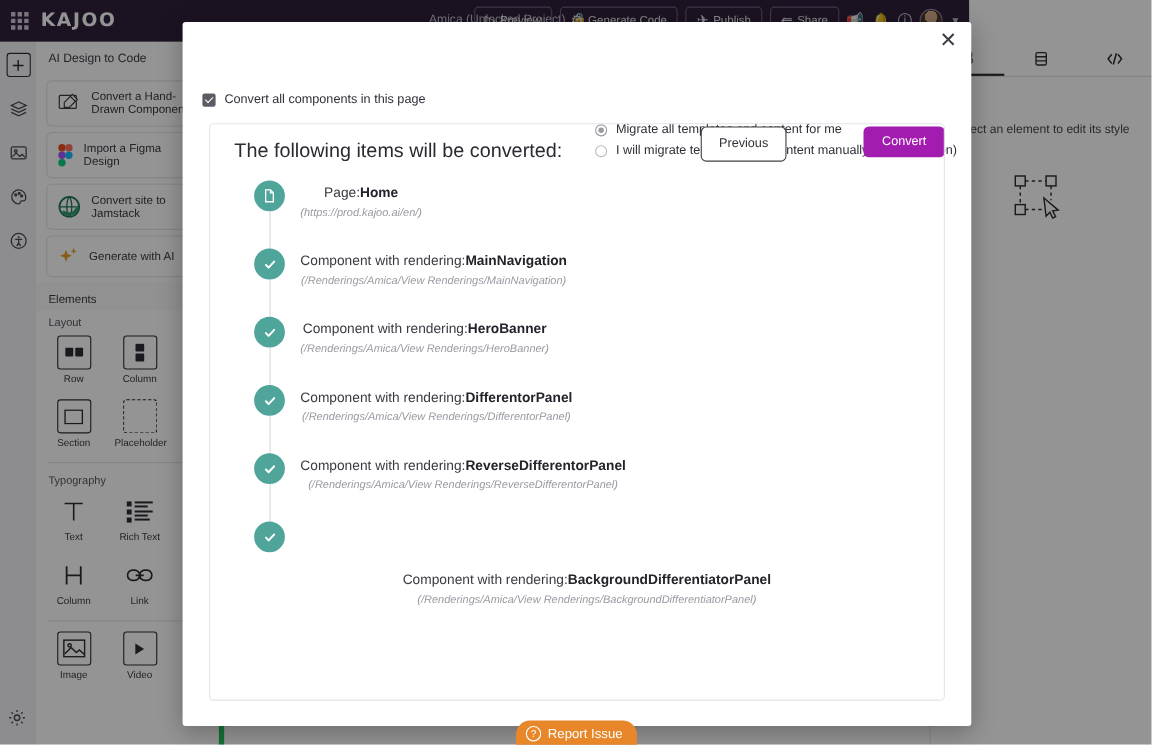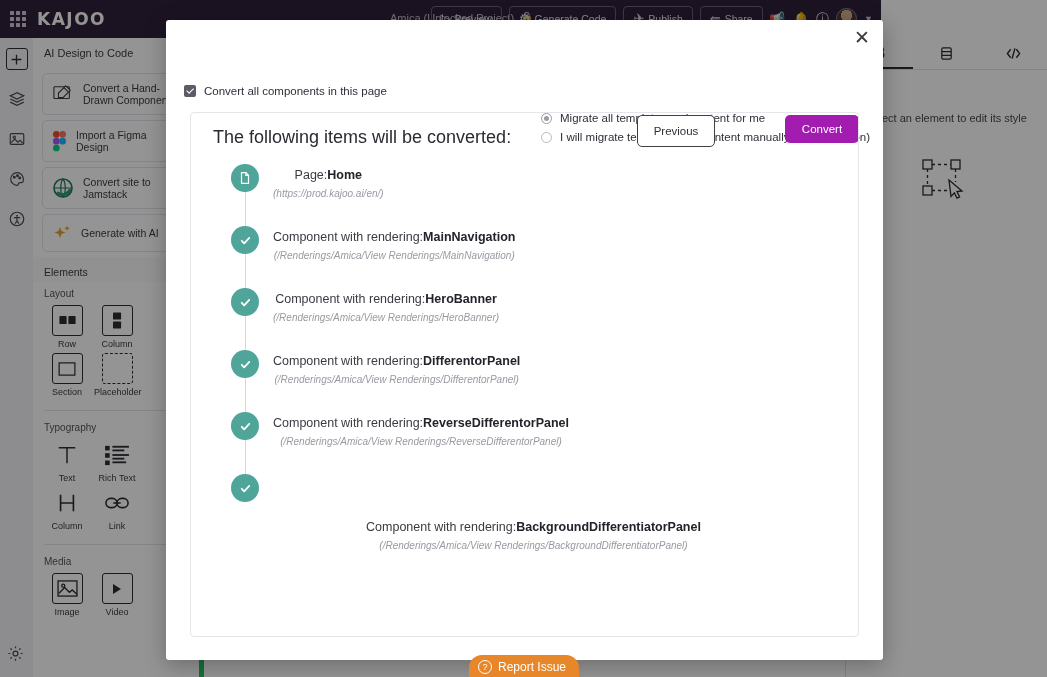--- a/index.html
+++ b/index.html
@@ -43,21 +43,21 @@
 
   
   .lpanel { position: absolute; top: 38px; left: 33px; width: 171px; bottom: 0;
     background: #ffffff; border-right: 5px solid #22c55e; overflow: hidden; }
   .lp-head { font-size: 11px; color: #3c3c45; padding: 9px 11px; }
   .lp-card { margin: 5px 9px; border: 1px solid #e6e4ea; border-radius: 5px;
     padding: 8px 9px; display: flex; align-items: center; gap: 9px; font-size: 10.5px; color: #3b3b44; min-height: 34px; }
   .lp-card svg { flex: 0 0 auto; }
   .lp-sect { font-size: 10.5px; color: #3c3c45; padding: 9px 11px 4px; background: #fafafb; }
   .lp-sub { font-size: 10px; color: #55555e; padding: 6px 11px 2px; }
-  .lp-tiles { display: flex; flex-wrap: wrap; gap: 4px; padding: 4px 11px 8px; }
+  .lp-tiles { display: flex; flex-wrap: wrap; gap: 14px; padding: 4px 11px 8px; }
   .tile { width: 46px; text-align: center; }
   .tile .box { width: 31px; height: 31px; margin: 0 auto 3px; border: 1.6px solid #2e2e35; border-radius: 3px;
     display: flex; align-items: center; justify-content: center; }
   .tile .box.dash { border-style: dashed; }
   .tile span { font-size: 9px; color: #3b3b44; display: block; }
   .lp-divider { height: 1px; background: #e6e4ea; margin: 5px 11px; }
 
   
   .rpanel { position: absolute; top: 38px; right: 0; width: 202px; bottom: 0;
     background: #fff; border-left: 1px solid #e3e1e7; }
@@ -339,21 +339,20 @@
             <rect x="1" y="2" width="12" height="10" rx="5"></rect>
               <rect x="13" y="2" width="12" height="10" rx="5"></rect>
               <path d="M9 7h8"></path>
             </svg>
         </div>
         <span>Link</span>
       </div>
     </div>
 
     <div class="lp-divider"></div>
-    <div class="lp-sub">Media</div>
     <div class="lp-tiles">
       <div class="tile">
         <div class="box">
           <svg width="21" height="17" viewBox="0 0 22 18" fill="none" stroke="#2e2e35" stroke-width="1.4">
             <rect x="1" y="1" width="20" height="16"></rect>
               <circle cx="6.5" cy="6" r="1.6"></circle>
               <path d="M2 14l6-6 5 5 3-2.5 5 4.5"></path>
             </svg>
         </div>
         <span>Image</span>

